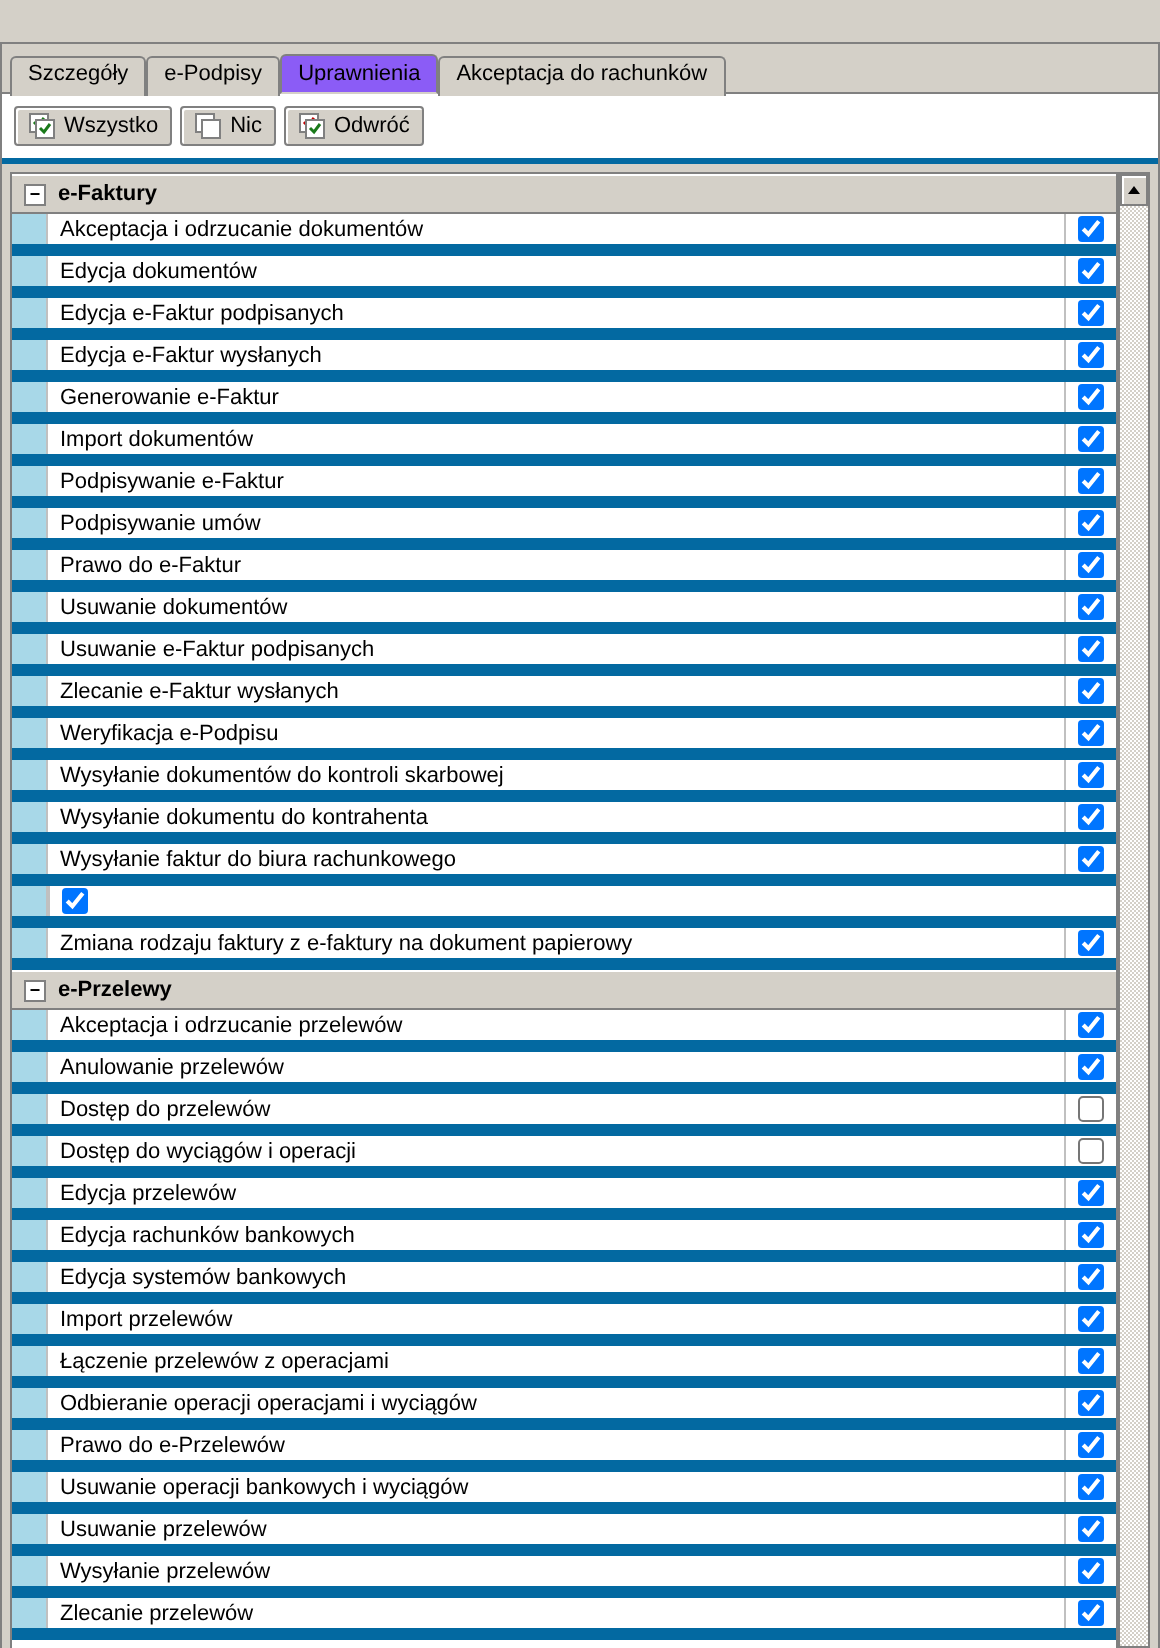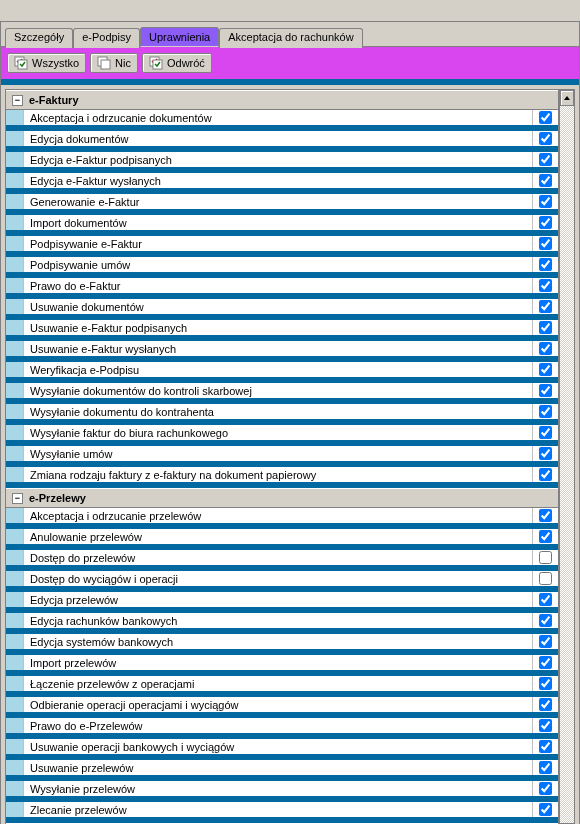--- a/index.html
+++ b/index.html
@@ -46,22 +46,22 @@
     font-weight: normal;
   }
   .tab:not(.active) {
     top: 2px;
     padding: 2px 8px;
   }
   .toolbar {
     padding: 6px;
     display: flex;
     gap: 4px;
-    background: #d946ef;
-    border-bottom: 6px solid #0369a1;
+    background: #ffffff;
+    border-bottom: 3px solid #0369a1;
   }
   .tbtn {
     border: 1px solid #808080;
     background: #d4d0c8;
     padding: 2px 6px;
     border-radius: 2px;
     display: flex;
     align-items: center;
     gap: 4px;
     cursor: pointer;
@@ -286,21 +286,21 @@
         </div>
         <div class="perm-row">
           <div class="perm-stripe"></div>
           <div class="perm-label">Usuwanie e-Faktur podpisanych</div>
           <div class="perm-check">
             <input type="checkbox" checked="" style="">
           </div>
         </div>
         <div class="perm-row">
           <div class="perm-stripe"></div>
-          <div class="perm-label">Usuwanie e-Faktur wysłanych</div>
+          <div class="perm-label">Zlecanie e-Faktur wysłanych</div>
           <div class="perm-check">
             <input type="checkbox" checked="" style="">
           </div>
         </div>
         <div class="perm-row">
           <div class="perm-stripe"></div>
           <div class="perm-label">Weryfikacja e-Podpisu</div>
           <div class="perm-check">
             <input type="checkbox" checked="" style="">
           </div>
@@ -321,21 +321,20 @@
         </div>
         <div class="perm-row">
           <div class="perm-stripe"></div>
           <div class="perm-label">Wysyłanie faktur do biura rachunkowego</div>
           <div class="perm-check">
             <input type="checkbox" checked="" style="">
           </div>
         </div>
         <div class="perm-row">
           <div class="perm-stripe"></div>
-          <div class="perm-label">Wysyłanie umów</div>
           <div class="perm-check">
             <input type="checkbox" checked="" style="">
           </div>
         </div>
         <div class="perm-row">
           <div class="perm-stripe"></div>
           <div class="perm-label">Zmiana rodzaju faktury z e-faktury na dokument papierowy</div>
           <div class="perm-check">
             <input type="checkbox" checked="" style="">
           </div>

